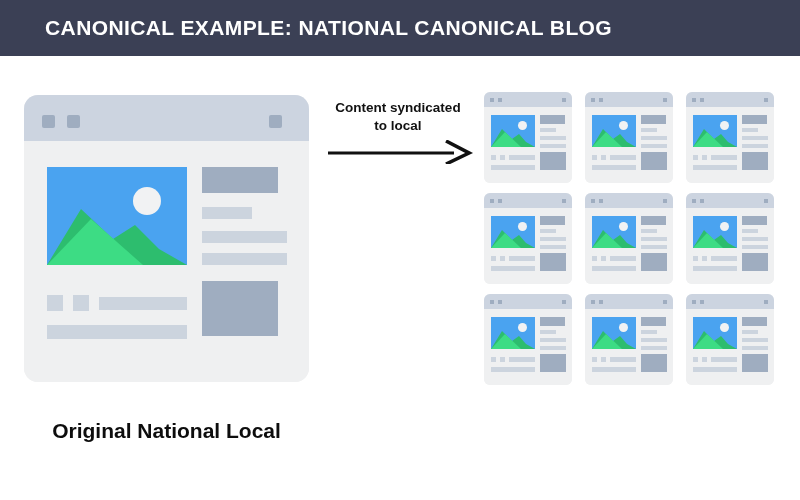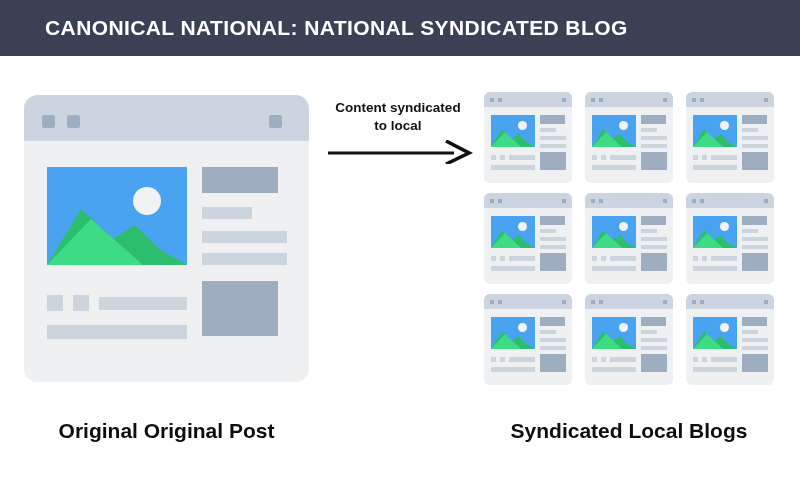--- a/index.html
+++ b/index.html
@@ -132,21 +132,21 @@
     width: 88px; height: 91px;
     border-radius: 6px;
   }
   .mini .titlebar { height: 15px; }
   .mini .content  { top: 15px; height: 76px; }
 </style>
 </head>
 <body>
 
 <div id="header-bar">
-  <div id="header-title">CANONICAL NATIONAL: NATIONAL SYNDICATED BLOG</div>
+  <div id="header-title">CANONICAL EXAMPLE: NATIONAL CANONICAL BLOG</div>
 </div>
 
 <div id="stage">
 
   <div id="big-window" class="browser">
 
     <div class="titlebar">
       <div class="dot" style="left:18px; top:20px; width:13px; height:13px; border-radius:2px;"></div>
       <div class="dot" style="left:43px; top:20px; width:13px; height:13px; border-radius:2px;"></div>
       <div class="dot" style="left:245px; top:20px; width:13px; height:13px; border-radius:2px;"></div>
@@ -437,17 +437,16 @@
         <div class="bar" style="left:7px;  top:48px; width:5px; height:5px;"></div>
         <div class="bar" style="left:16px; top:48px; width:5px; height:5px;"></div>
         <div class="bar" style="left:25px; top:48px; width:26px; height:5px;"></div>
         <div class="bar" style="left:7px;  top:58px; width:44px; height:5px;"></div>
         <div class="bar dark" style="left:56px; top:45px; width:26px; height:18px;"></div>
       </div>
     </div>
 
   </div>
 
-  <div class="caption" style="left:24px; top:363px; width:285px;">Original Original Post</div>
-
-  <div class="caption" style="left:484px; top:363px; width:290px;">Syndicated Local Blogs</div>
+  <div class="caption" style="left:24px; top:363px; width:285px;">Original National Local</div>
+
 
 </div>
 
 </body></html>

